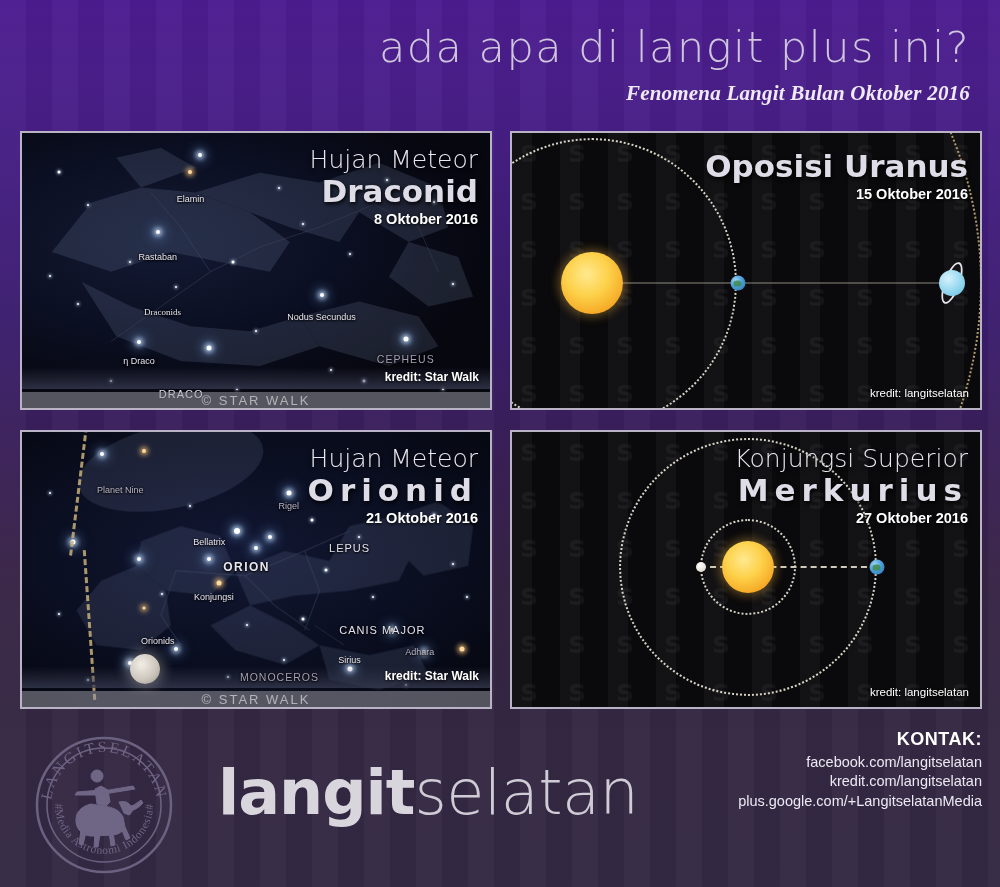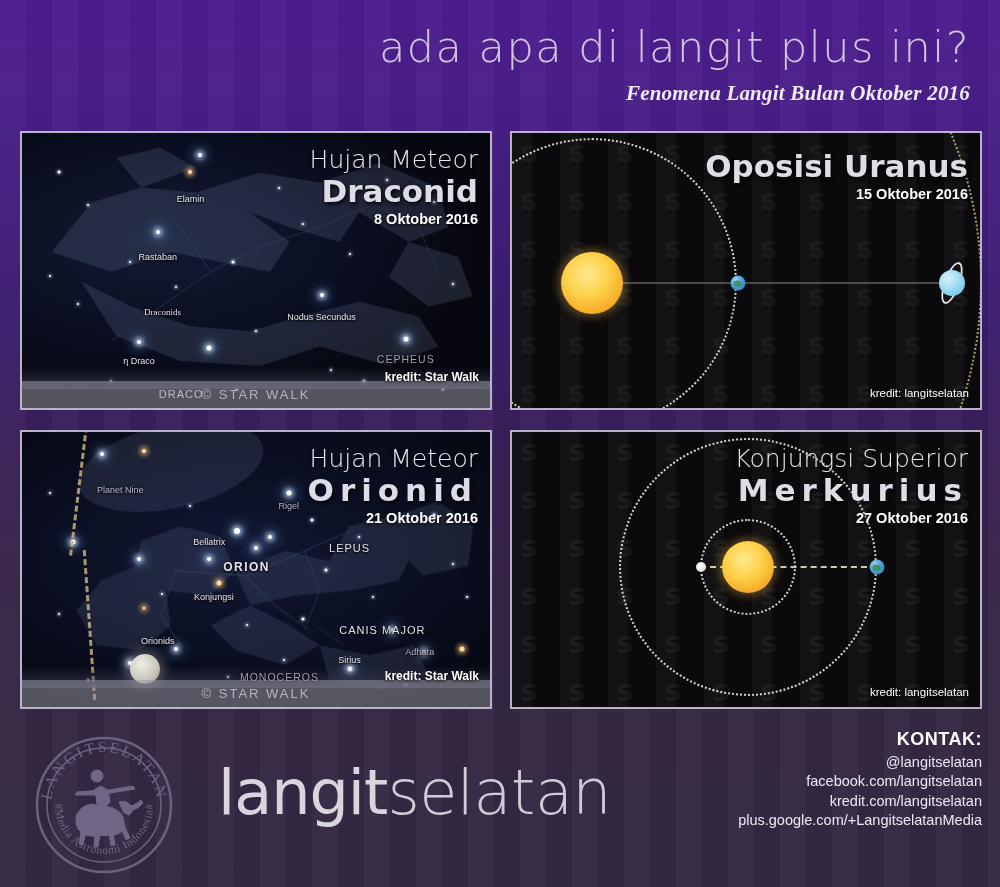--- a/index.html
+++ b/index.html
@@ -203,21 +203,21 @@
     color: #ffffff;
     text-shadow: 0 1px 3px rgba(0,0,0,0.95);
     white-space: nowrap;
   }
   .pcredit.low { bottom: 9px; font-weight: normal; font-size: 11.5px; }
 
   
   .swbar {
     position: absolute;
     left: 0; right: 0; bottom: 0;
-    height: 27px;
+    height: 16px;
     background: rgba(150,150,160,0.55);
     z-index: 7;
     display: flex;
     align-items: center;
     justify-content: center;
   }
   .swbar span {
     font-family: "Liberation Sans", sans-serif;
     font-size: 13px;
     letter-spacing: 2px;
@@ -337,21 +337,21 @@
     width: 142px; height: 142px;
   }
   .wordmark {
     position: absolute;
     left: 218px; top: 50px;
     line-height: 1;
     white-space: nowrap;
   }
   .wordmark .wm-bold {
     font-family: "DejaVu Sans", sans-serif;
-    font-weight: normal;
+    font-weight: bold;
     font-size: 62px;
     color: #d8d5dd;
     letter-spacing: -1px;
   }
   .wordmark .wm-light {
     font-family: "DejaVu Sans", sans-serif;
     font-weight: 300;
     font-size: 62px;
     color: #cfccd6;
     letter-spacing: -0.5px;
@@ -752,20 +752,19 @@
         <path d="M92 74 q10 -2 16 -8 l2 3 q-7 8 -17 9 z"></path>
       </g>
     </svg>
 
     <div class="wordmark">
       <span class="wm-bold">langit</span><span class="wm-light">selatan</span>
     </div>
 
     <div class="contact">
       <div class="ct-title">KONTAK:</div>
-      <div class="ct-line">@langitselatan</div>
       <div class="ct-line">facebook.com/langitselatan</div>
       <div class="ct-line">kredit.com/langitselatan</div>
       <div class="ct-line">plus.google.com/+LangitselatanMedia</div>
     </div>
   </div>
 
 </div>
 
 </body></html>

